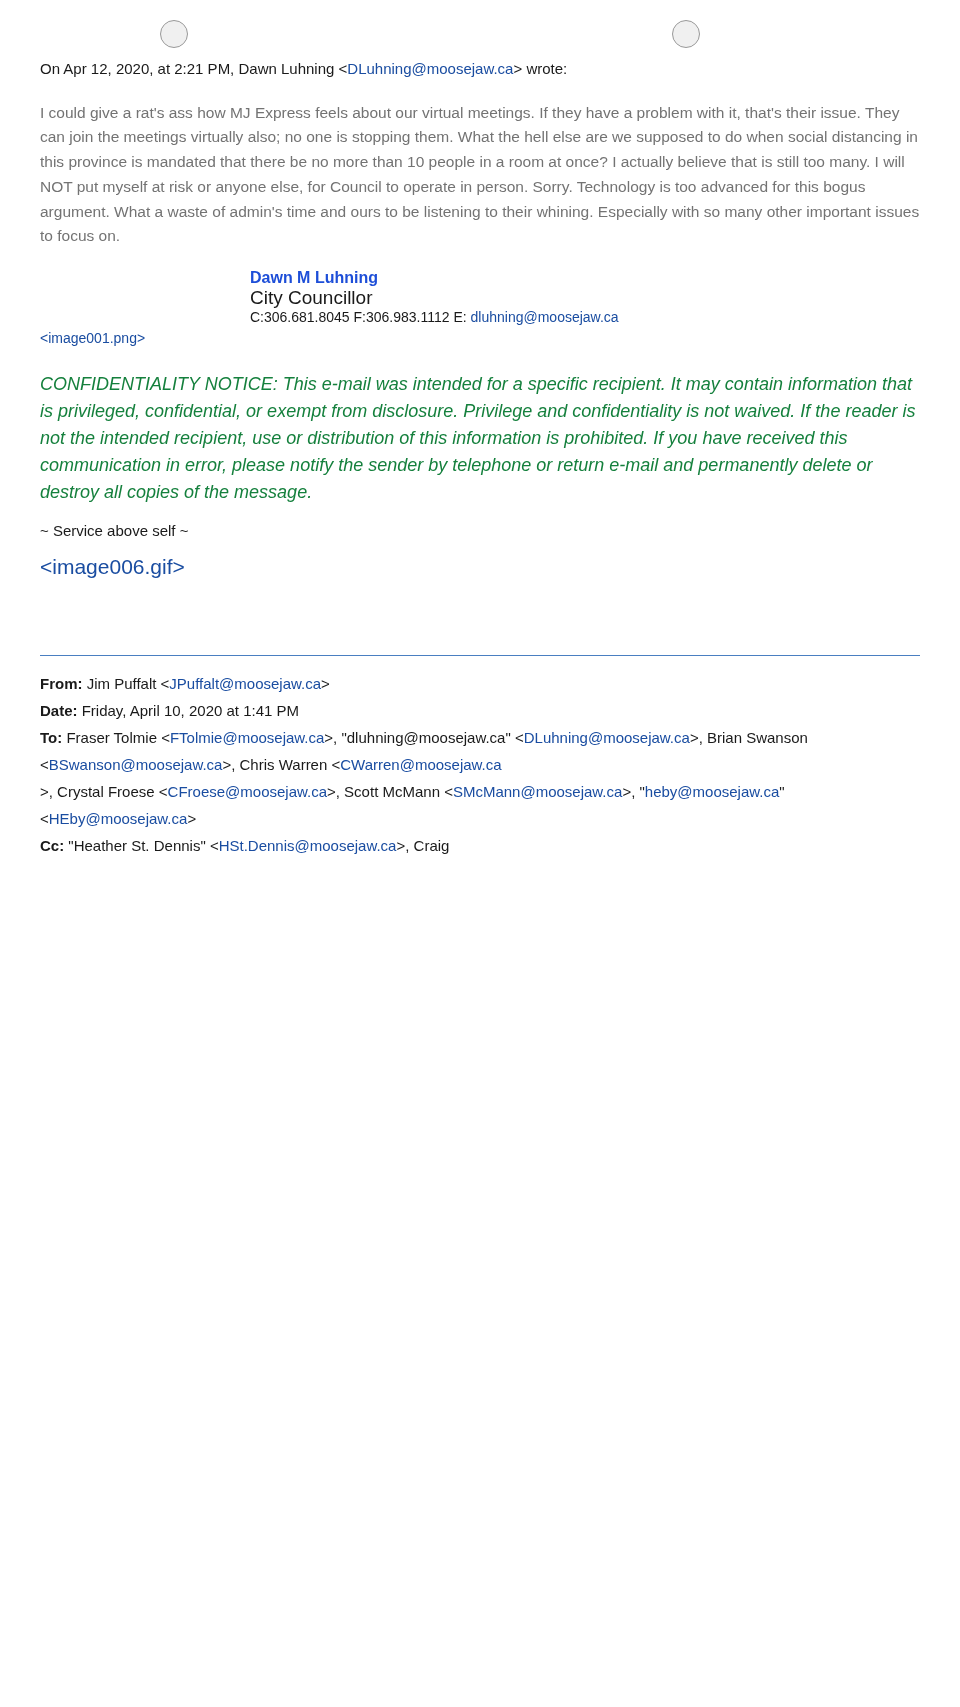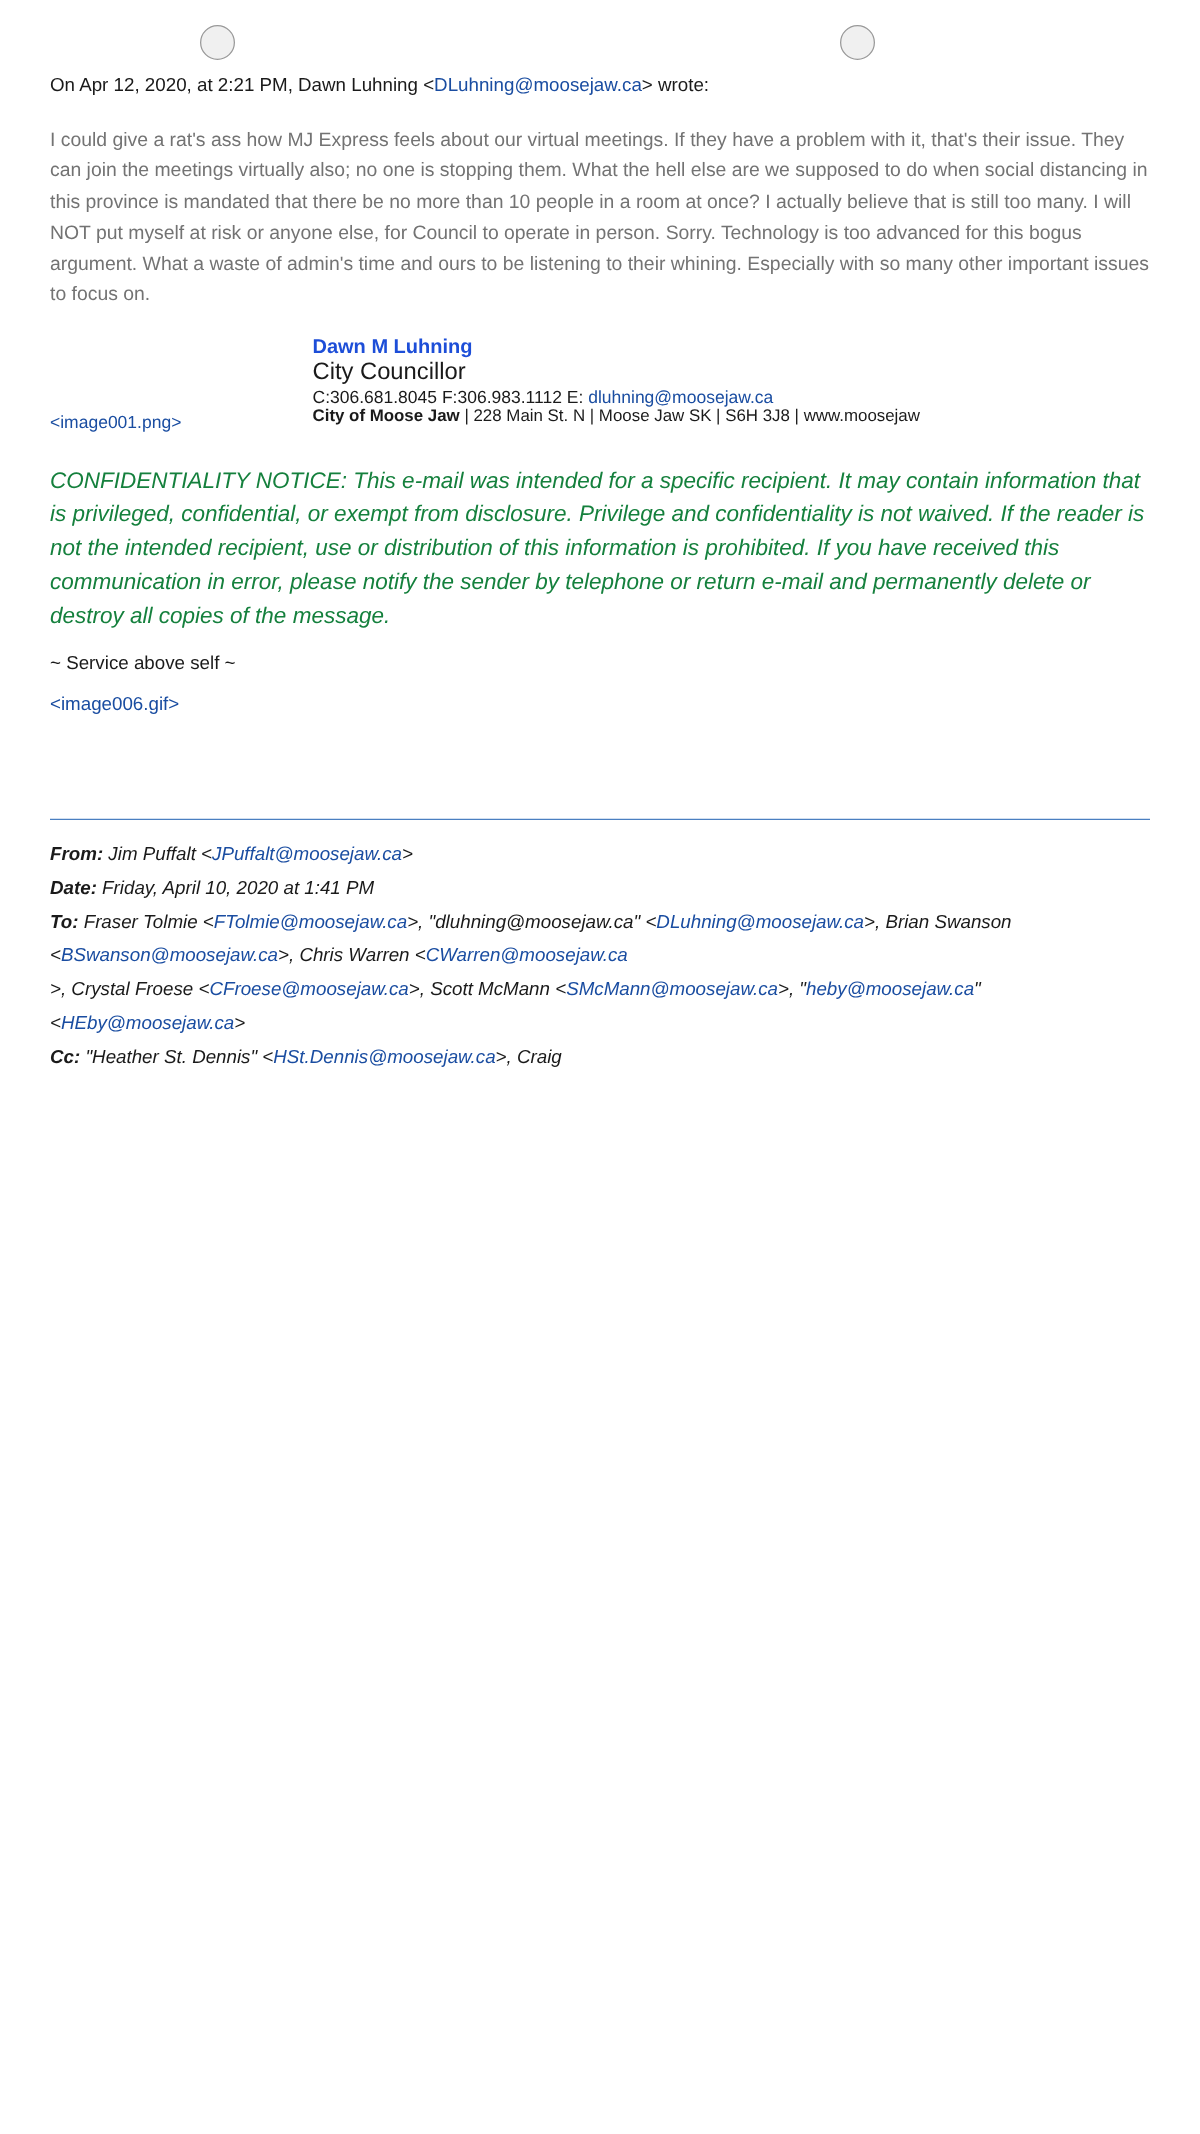--- a/index.html
+++ b/index.html
@@ -107,28 +107,27 @@
       line-height: 1.5;
       margin: 24px 0 16px 0;
     }
     .tagline {
       font-size: 15px;
       color: #1a1a1a;
       margin: 12px 0 16px 0;
     }
     .image-gif a {
       color: #1a4da1;
-      font-size: 15px;
+      font-size: 21px;
       text-decoration: none;
     }
     .divider-section {
       border-top: 1.5px solid #4a7fc1;
       margin: 40px 0 16px 0;
       padding-top: 14px;
-      font-style: italic;
     }
     .email-meta {
       font-size: 15px;
       color: #1a1a1a;
       line-height: 1.8;
     }
     .email-meta strong {
       font-weight: bold;
     }
     .email-meta a {
@@ -158,23 +157,20 @@
   <div class="signature-block">
     <div class="sig-left">
       <a href="#">&lt;image001.png&gt;</a>
     </div>
     <div class="sig-right">
       <div class="sig-name">Dawn M Luhning</div>
       <div class="sig-title">City Councillor</div>
       <div class="sig-contact">
         <span>C:306.681.8045 F:306.983.1112 E: </span><a href="#">dluhning@moosejaw.ca</a>
       </div>
-      <div class="sig-address">
-        <strong>City of Moose Jaw</strong><span> | 228 Main St. N | Moose Jaw SK | S6H 3J8 | www.moosejaw</span>
-      </div>
     </div>
   </div>
 
   <div class="confidentiality">CONFIDENTIALITY NOTICE:  This e-mail was intended for a specific recipient.  It may contain information that is privileged, confidential, or exempt from disclosure.  Privilege and confidentiality is not waived.  If the reader is not the intended recipient, use or distribution of this information is prohibited.  If you have received this communication in error, please notify the sender by telephone or return e-mail and permanently delete or destroy all copies of the message.</div>
 
   <div class="tagline">~ Service above self ~</div>
 
   <div class="image-gif spacer">
     <a href="#">&lt;image006.gif&gt;</a>
   </div>

